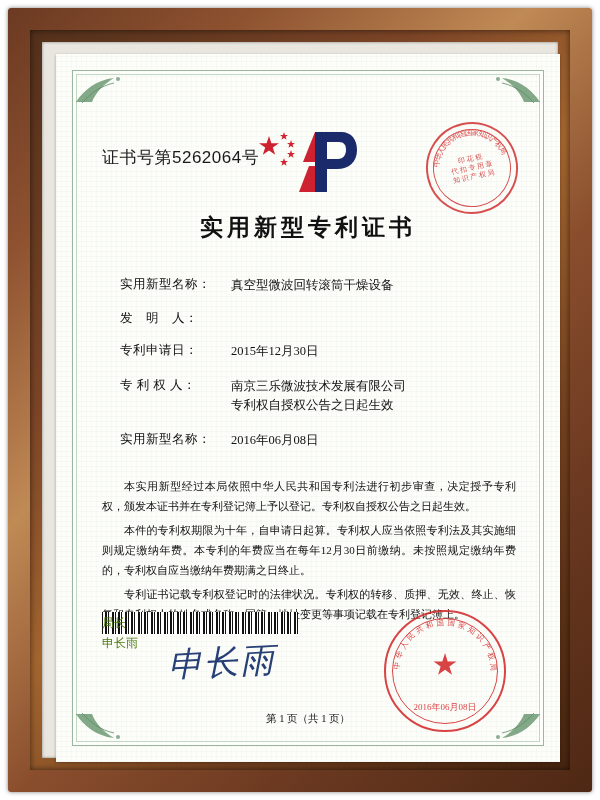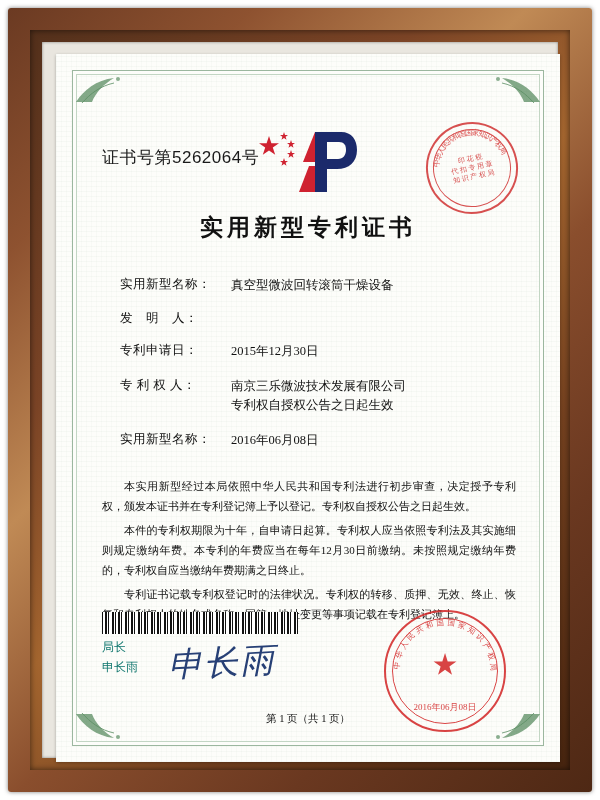--- a/index.html
+++ b/index.html
@@ -221,25 +221,25 @@
         #111 0px, #111 1px, #fff 1px, #fff 3px,
         #111 3px, #111 5px, #fff 5px, #fff 6px,
         #111 6px, #111 7px, #fff 7px, #fff 10px,
         #111 10px, #111 12px, #fff 12px, #fff 13px);
   }
 
   
   .sig-label {
     position: absolute;
     left: 46px;
-    top: 584px;
+    top: 560px;
     font-family: Liberation Sans, sans-serif;
     font-size: 12px;
     line-height: 1.65;
-    color: #0f766e;
+    color: #4d7c0f;
   }
   .signature {
     position: absolute;
     left: 112px;
     top: 586px;
     font-family: "Liberation Serif", serif;
     font-size: 34px;
     color: #15306b;
     font-style: italic;
     letter-spacing: 2px;

